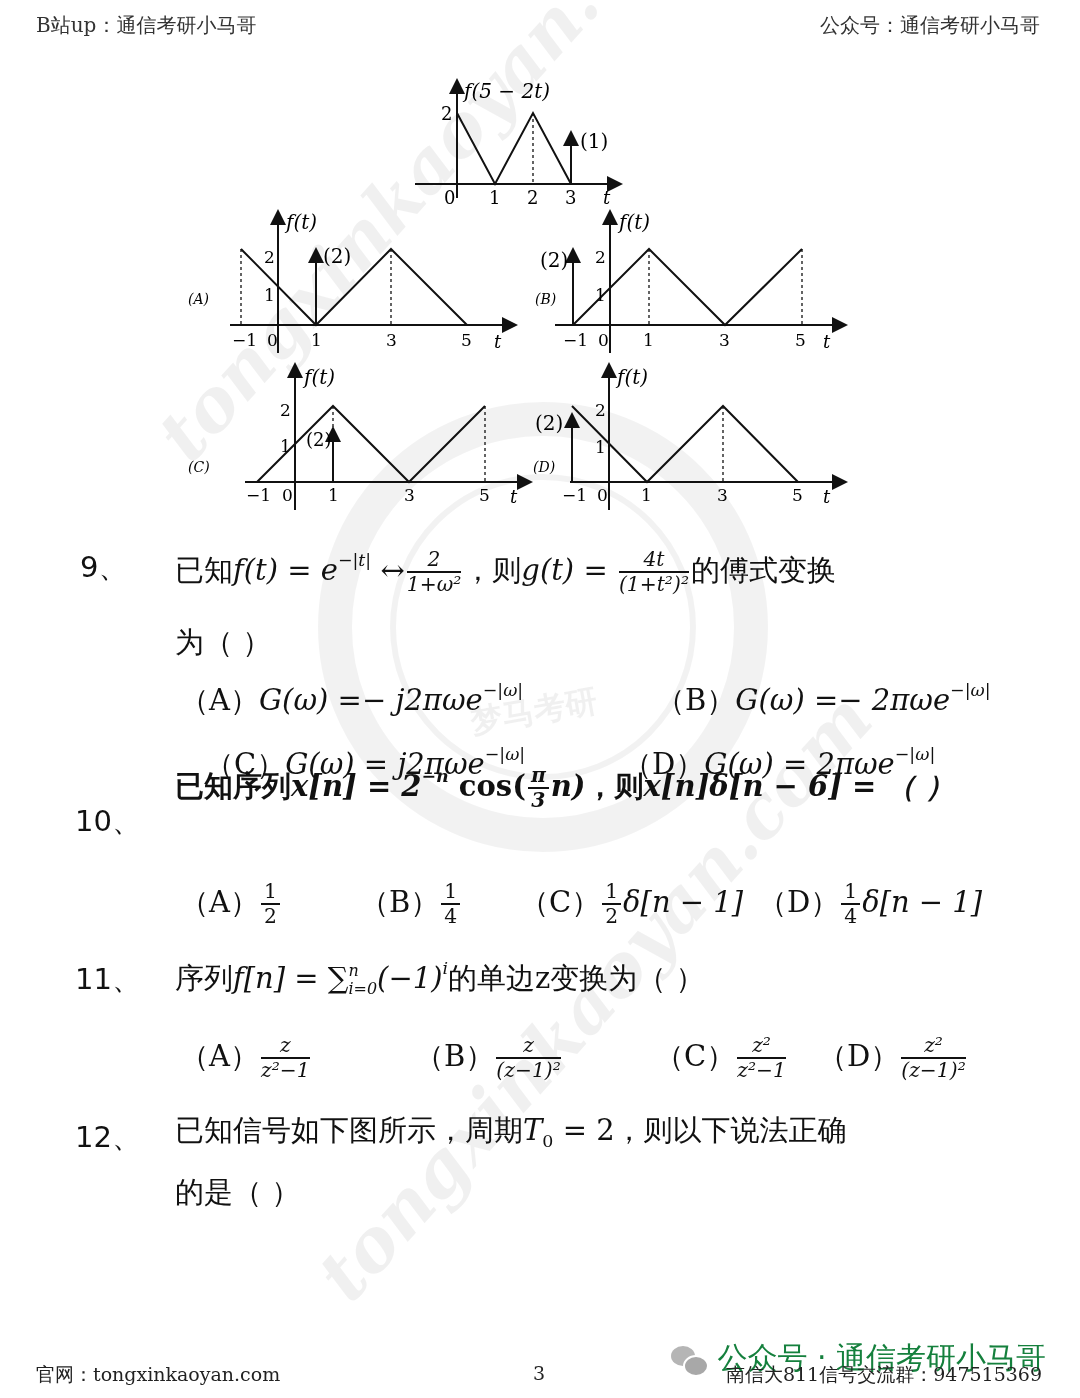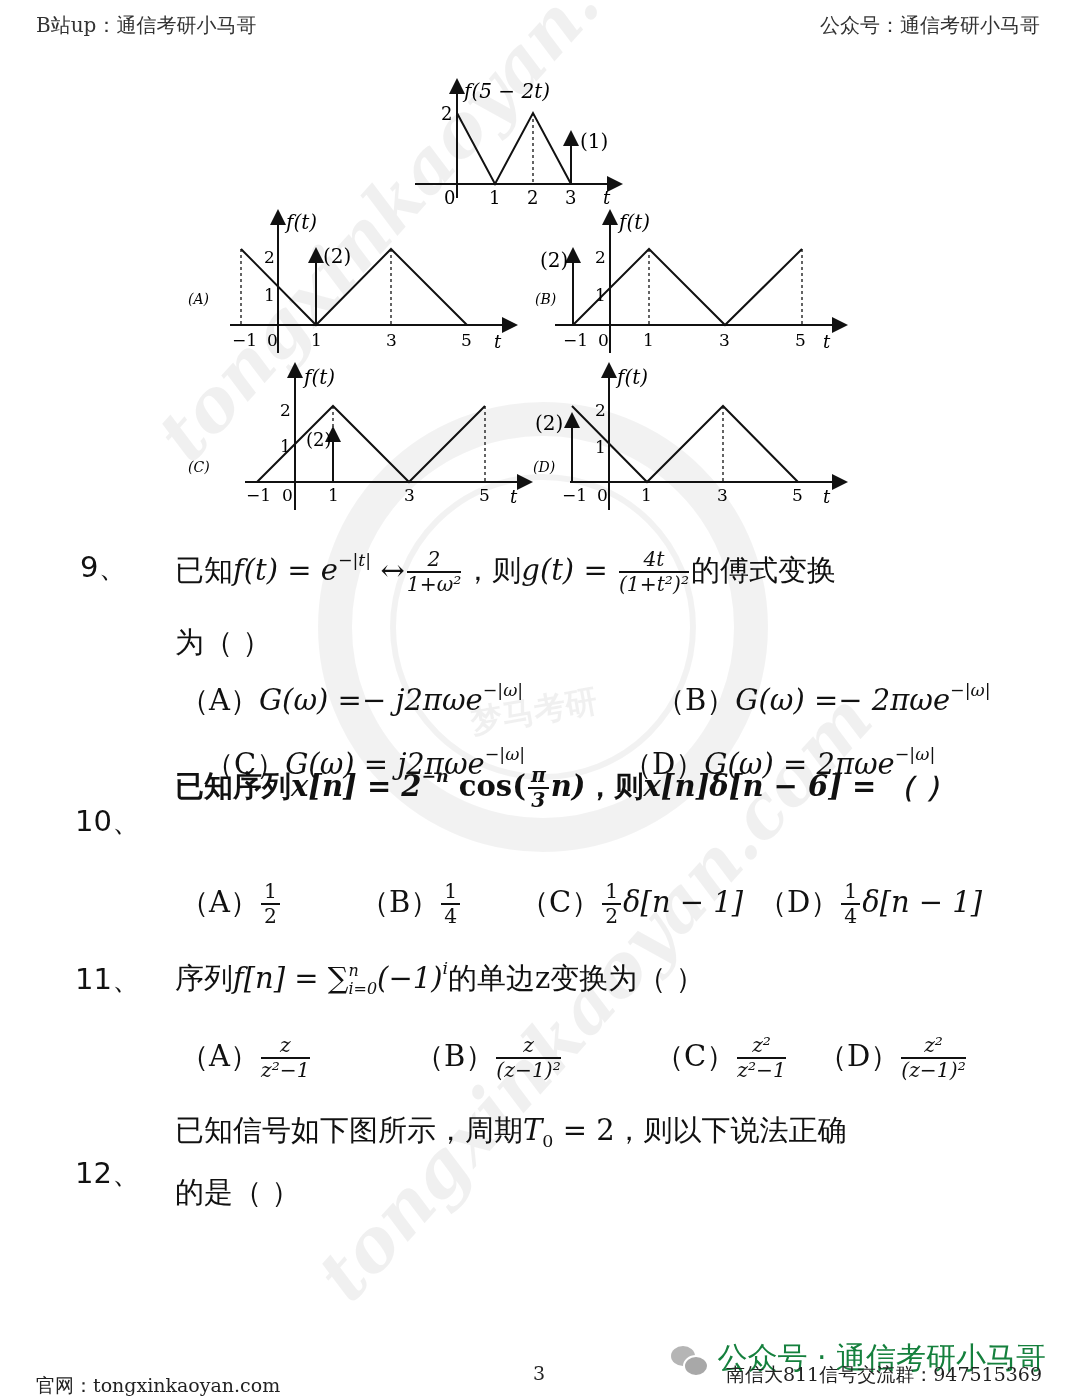--- a/index.html
+++ b/index.html
@@ -179,22 +179,22 @@
 
 <div class="qnum" style="left:75px;top:960px;">11、</div>
 <div class="q" style="left:175px;top:960px;">
   <span>序列</span><span class="math">f[n] = ∑</span><span style="display:inline-block;vertical-align:middle;font-size:55%;line-height:1.1;" class="math"><span style="display:block">n</span><span style="display:block">i=0</span></span><span class="math">(−1)</span><span class="math up">i</span><span>的单边z变换为（ ）</span>
 </div>
 <div class="q" style="left:180px;top:1034px;"><span>（A）</span><span class="frac math"><span class="num">z</span><span>z²−1</span></span></div>
 <div class="q" style="left:415px;top:1034px;"><span>（B）</span><span class="frac math"><span class="num">z</span><span>(z−1)²</span></span></div>
 <div class="q" style="left:655px;top:1034px;"><span>（C）</span><span class="frac math"><span class="num">z²</span><span>z²−1</span></span></div>
 <div class="q" style="left:818px;top:1034px;"><span>（D）</span><span class="frac math"><span class="num">z²</span><span>(z−1)²</span></span></div>
 
-<div class="qnum" style="left:75px;top:1118px;margin-top:36px;">12、</div>
+<div class="qnum" style="left:75px;top:1118px;">12、</div>
 <div class="q" style="left:175px;top:1116px;">
   <span>已知信号如下图所示，周期</span><span class="math">T</span><sub style="font-size:60%">0</sub><span> = 2，则以下说法正确</span>
 </div>
 <div class="q" style="left:175px;top:1178px;">的是（ ）</div>
 
 <div class="wechat"><span class="wechat-icon"></span><span>公众号 · 通信考研小马哥</span></div>
-<div class="footer" style="left:36px;top:1362px;margin-top:11px;">官网：tongxinkaoyan.com</div>
+<div class="footer" style="left:36px;top:1362px;">官网：tongxinkaoyan.com</div>
 <div class="footer" style="left:533px;top:1362px;">3</div>
 <div class="footer" style="right:38px;top:1362px;">南信大811信号交流群：947515369</div>
 
 </body></html>

